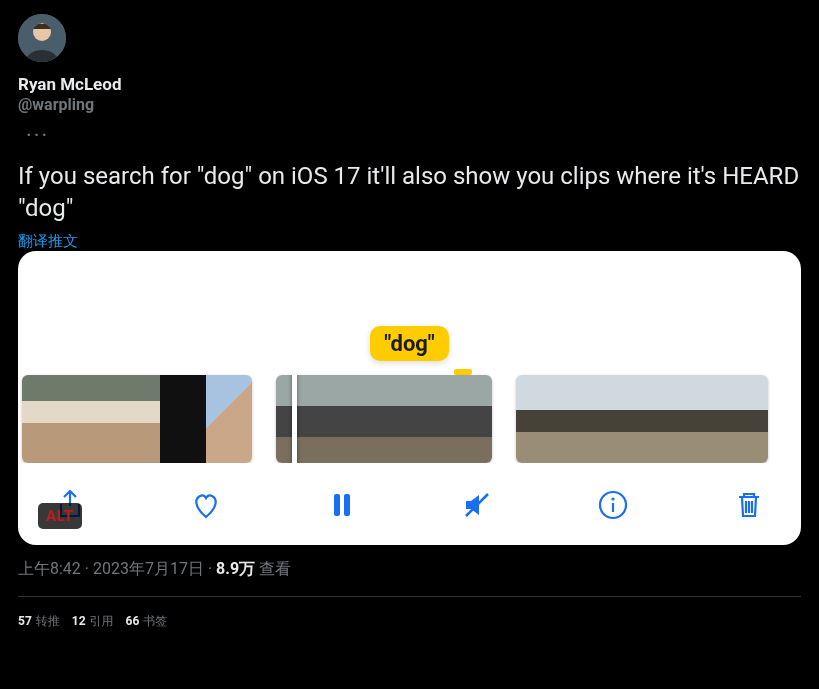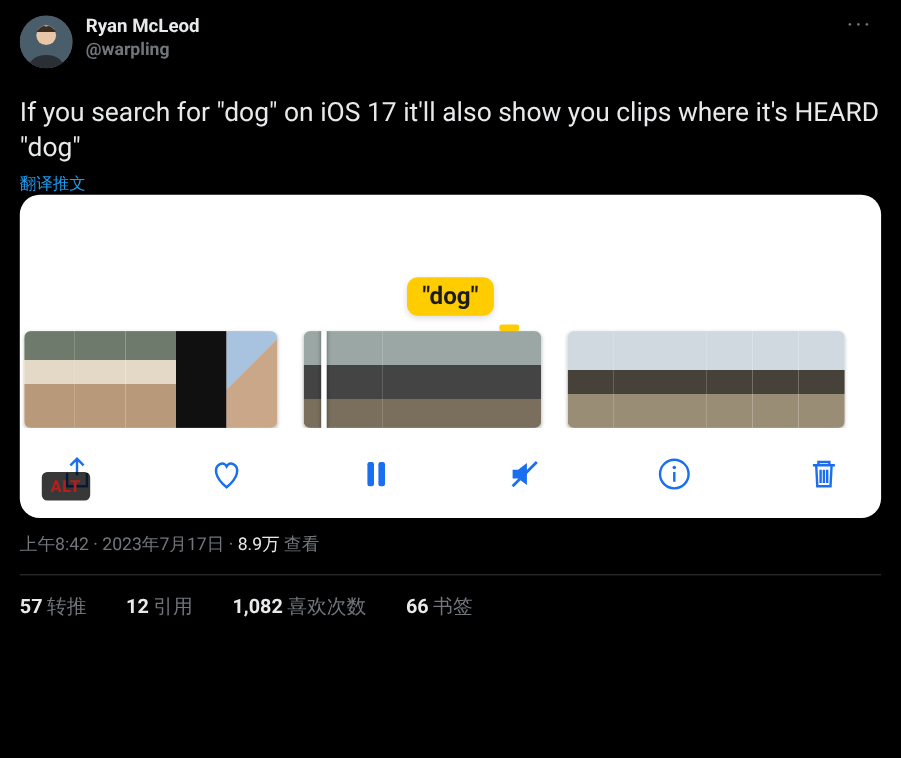--- a/index.html
+++ b/index.html
@@ -11,21 +11,22 @@
     height: 689px;
     overflow: hidden;
   }
   .tweet {
     padding: 14px 18px 0 18px;
   }
   .header {
     display: flex;
     align-items: flex-start;
     gap: 12px;
-    margin-bottom: 24px;
+    margin-bottom: 14px;
+    flex-direction: column;
   }
   .avatar {
     width: 48px;
     height: 48px;
     border-radius: 50%;
     flex-shrink: 0;
     background: #555;
     overflow: hidden;
     position: relative;
   }
@@ -166,27 +167,27 @@
     padding: 4px 8px;
     border-radius: 5px;
   }
 
   .meta-row {
     font-size: 16px;
     color: #71767b;
     padding-bottom: 16px;
     border-bottom: 1px solid #2f3336;
   }
-  .meta-row .views-num { color: #e7e9ea; font-weight: 400; }
+  .meta-row .views-num { color: #e7e9ea; font-weight: 700; }
 
   .stats-row {
     display: flex;
-    gap: 36px;
+    gap: 12px;
     padding: 16px 0 0 0;
-    font-size: 18px;
+    font-size: 12px;
     color: #71767b;
   }
   .stat .num {
     color: #e7e9ea;
     font-weight: 700;
     margin-right: 4px;
   }
 </style>
 </head>
 <body>
@@ -292,20 +293,17 @@
   </div>
 
   <div class="stats-row">
     <div class="stat">
       <span class="num">57</span><span>转推</span>
     </div>
     <div class="stat">
       <span class="num">12</span><span>引用</span>
     </div>
     <div class="stat">
-      <span class="num">1,082</span><span>喜欢次数</span>
-    </div>
-    <div class="stat">
       <span class="num">66</span><span>书签</span>
     </div>
   </div>
 
 </div>
 
 </body></html>

